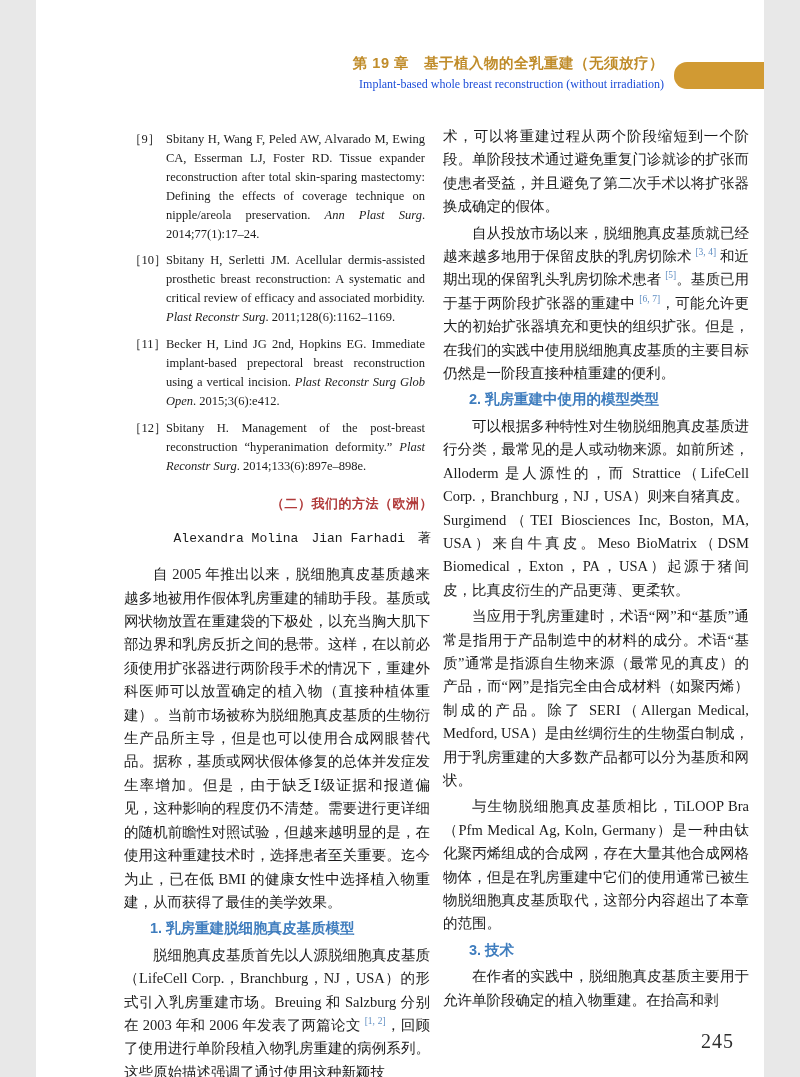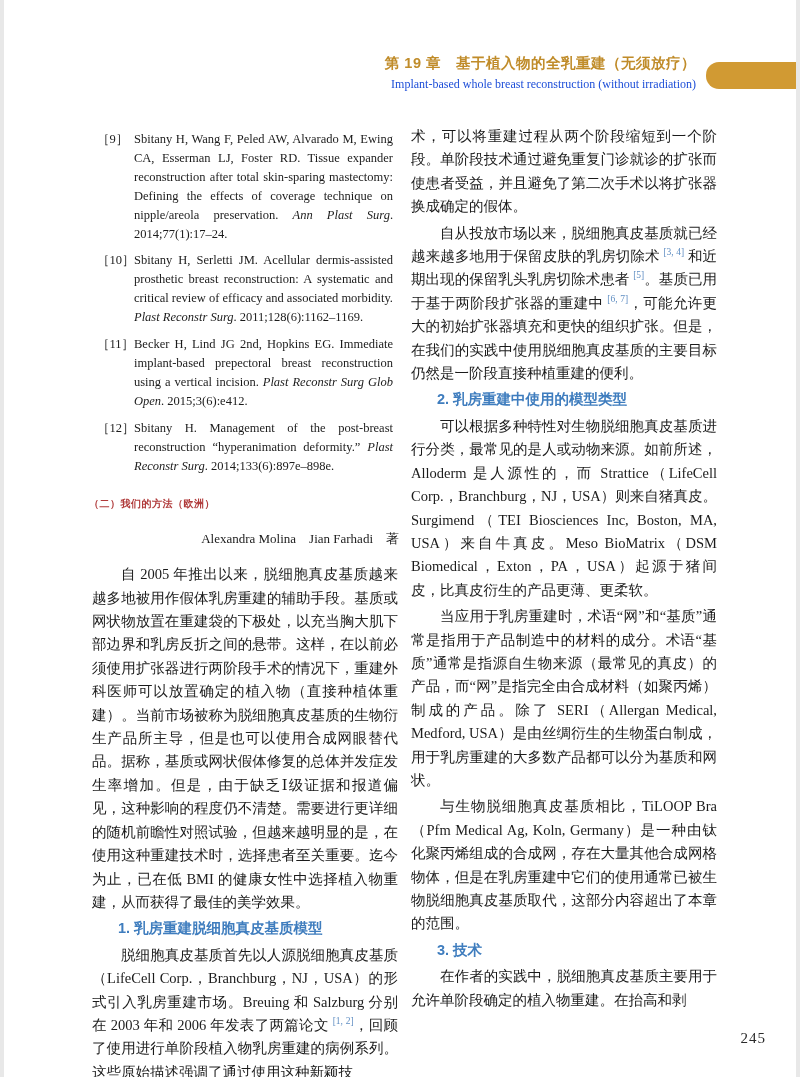--- a/index.html
+++ b/index.html
@@ -1,17 +1,17 @@
 <!DOCTYPE html>
 <html style="--accent_gold: #C08C2A; --tab_gold: #D19A33; --heading_red: #B03A3A; --heading_blue: #3F7DBE; --cite_blue: #5E8DC2;"><head>
 <meta charset="utf-8">
 <style>
   html,body { margin:0; padding:0; background:#e8e8e8; }
   .page {
-    position:relative; width:792px; height:1077px; margin:0 auto;
+    position:relative; width:728px; height:1077px; margin:0 auto;
     background:#ffffff; overflow:hidden;
     font-family:"Liberation Serif","DejaVu Serif",serif;
     color:#1b1b1b;
   }
   
   .header-text { position:absolute; top:53px; right:100px; text-align:right; line-height:1.5; }
   .chapter-title-zh {
     color:var(--accent_gold,#C08C2A); font-weight:bold; font-size:14.5px;
     font-family:"Liberation Sans","DejaVu Sans",sans-serif; letter-spacing:0.5px;
   }
@@ -27,40 +27,40 @@
   }
   .col-left  { left:85px; }
   .col-right { left:404px; }
   
   .references { font-size:12.5px; line-height:18.9px; }
   .ref { margin:8px; padding-left:37px; text-indent:-37px; text-align:justify; }
   .ref-num { display:inline-block; width:37px; text-indent:0; }
   .ref i { font-style:italic; }
   
   .section-heading {
-    margin:17px 0 9px 0; text-align:left;
-    color:var(--heading_red,#B03A3A); font-size:10px; font-weight:bold;
+    margin:17px 0 9px 0; text-align:right;
+    color:var(--heading_red,#B03A3A); font-size:13px; font-weight:bold;
     font-family:"Liberation Sans","DejaVu Sans",sans-serif; letter-spacing:0.5px;
   }
-  .authors { margin-top:11px; text-align:right; font-size:13px; padding-right:2px; }
+  .authors { margin-top:11px; text-align:right; font-size:13px; padding-right:2px;font-family:Liberation Mono, monospace; }
   
   .body-para { margin:3px; }
   .indent { text-indent:2em; }
   .first-body { margin-top:13px; }
   .sub-heading {
     margin:1px 0; font-size:14.5px; line-height:23.4px;
     color:var(--heading_blue,#3F7DBE); font-weight:bold; text-indent:2em;
     font-family:"Liberation Sans","DejaVu Sans",sans-serif; text-align:left;
   }
   .cite {
     color:var(--cite_blue,#5E8DC2); font-size:9.5px; line-height:0;
     font-family:"Liberation Serif","DejaVu Serif",serif;
   }
   
-  .page-number { position:absolute; right:30px; top:1030px; font-size:15px; color:#2b2b2b; letter-spacing:1px; }
+  .page-number { position:absolute; right:30px; top:1030px; font-size:20px; color:#2b2b2b; letter-spacing:1px; }
 </style>
 </head>
 <body>
 
 <div class="page">
 
   <div class="header-text">
     <div class="chapter-title-zh">第 19 章　基于植入物的全乳重建（无须放疗）</div>
     <div class="chapter-title-en">Implant-based whole breast reconstruction (without irradiation)</div>
   </div>

